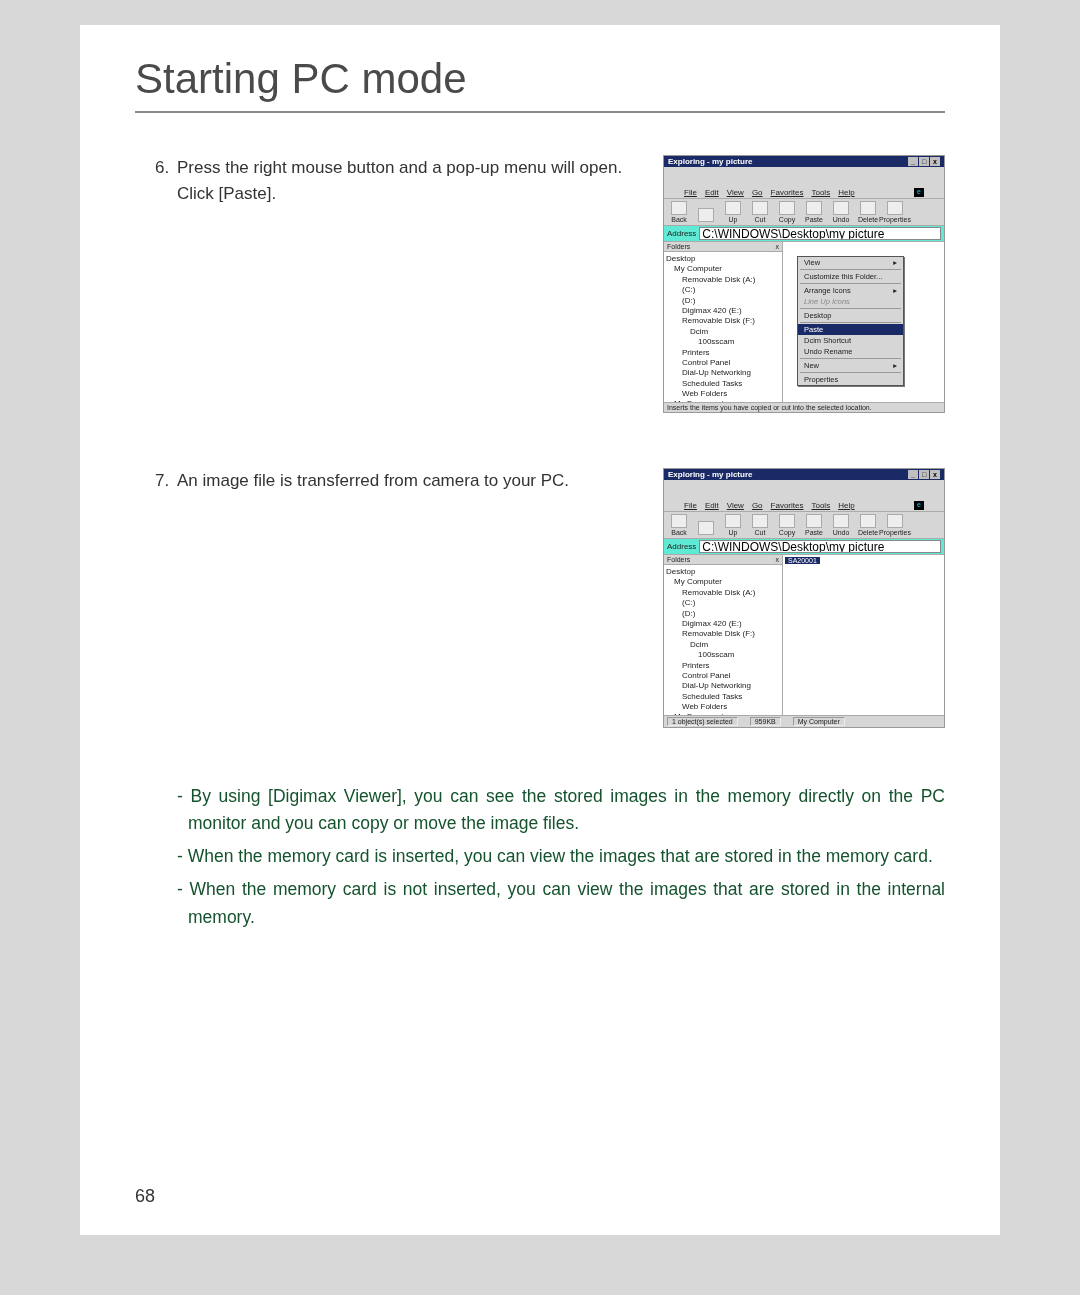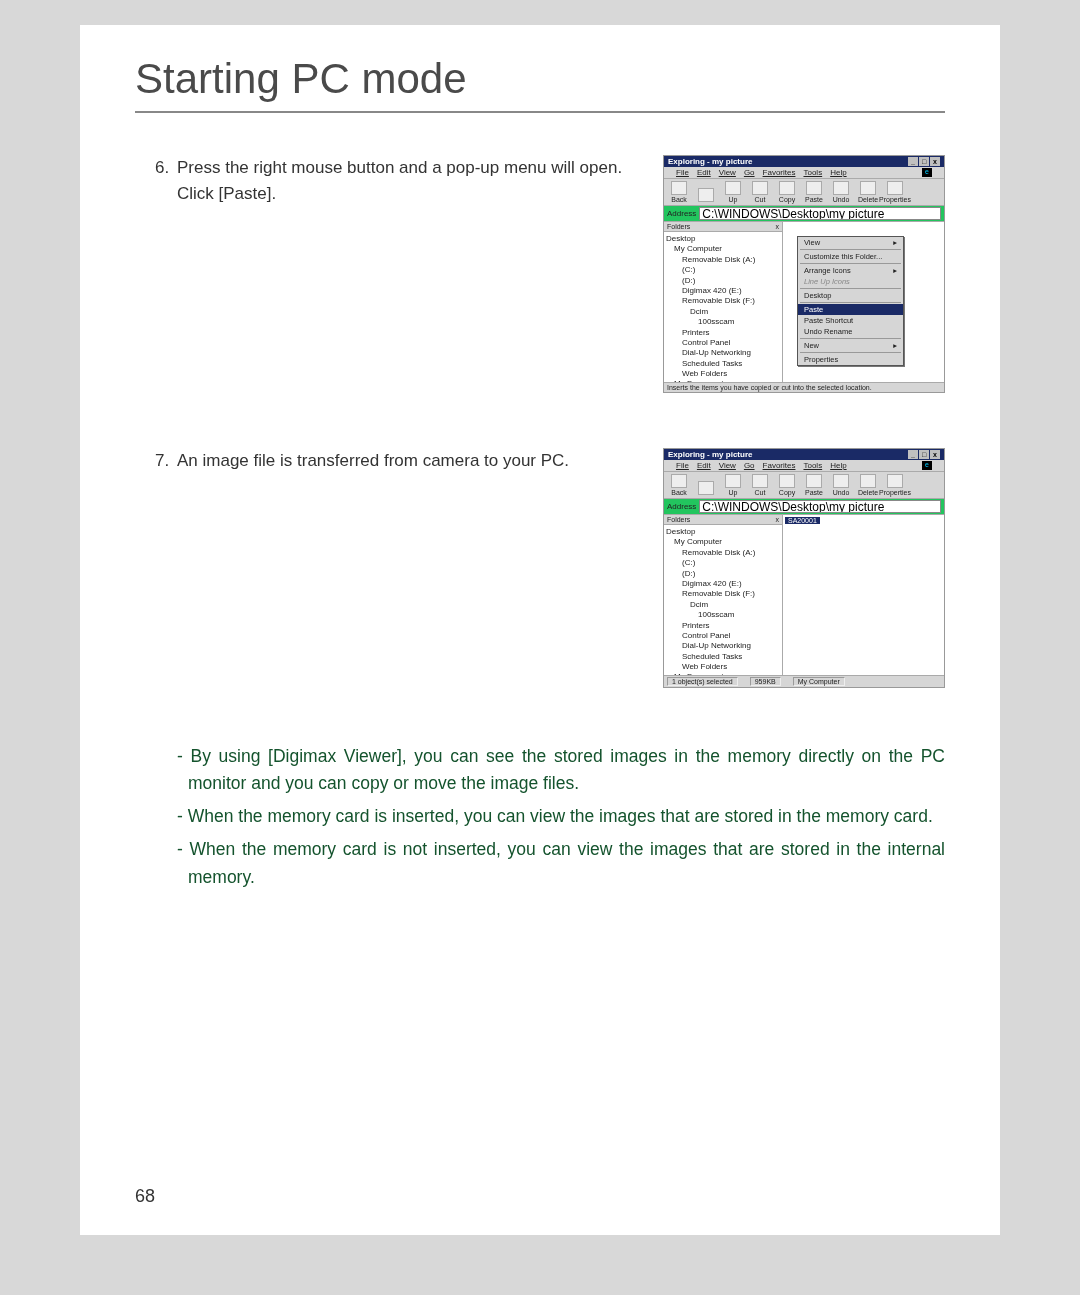--- a/index.html
+++ b/index.html
@@ -71,24 +71,25 @@
     background: #c0c0c0;
     color: #000;
     width: 10px;
     height: 9px;
     font-size: 7px;
     text-align: center;
     line-height: 9px;
   }
   .menubar {
     background: #d6d6d6;
-    padding: 1px 12px;
+    padding: 1px 20px;
     display: flex;
     gap: 8px;
     border-bottom: 1px solid #aaa;
+    margin-top: 20px;
   }
   .menubar span { text-decoration: underline; }
   .menubar .logo {
     margin-left: auto;
     background: #000;
     color: #0cf;
     font-size: 7px;
     padding: 0 3px;
     text-decoration: none;
   }
@@ -113,21 +114,21 @@
     height: 12px;
     background: #eee;
     border: 1px solid #aaa;
   }
   .addr {
     display: flex;
     gap: 3px;
     padding: 1px 3px;
     border-bottom: 1px solid #aaa;
     align-items: center;
-    background: #22c55e;
+    background: #5eead4;
   }
   .addr input {
     flex: 1;
     font-size: 12px;
     height: 11px;
     border: 1px solid #888;
     background: #fff;
     padding: 0 2px;
   }
   .explorer-body {
@@ -343,21 +344,21 @@
               </div>
               <hr>
               <div class="mi">
                 <span>Desktop</span>
               </div>
               <hr>
               <div class="mi sel">
                 <span>Paste</span>
               </div>
               <div class="mi">
-                <span>Paste Shortcut</span>
+                <span>Dcim Shortcut</span>
               </div>
               <div class="mi">
                 <span>Undo Rename</span>
               </div>
               <hr>
               <div class="mi">
                 <span>New</span>
                 <span>▸</span>
               </div>
               <hr>

